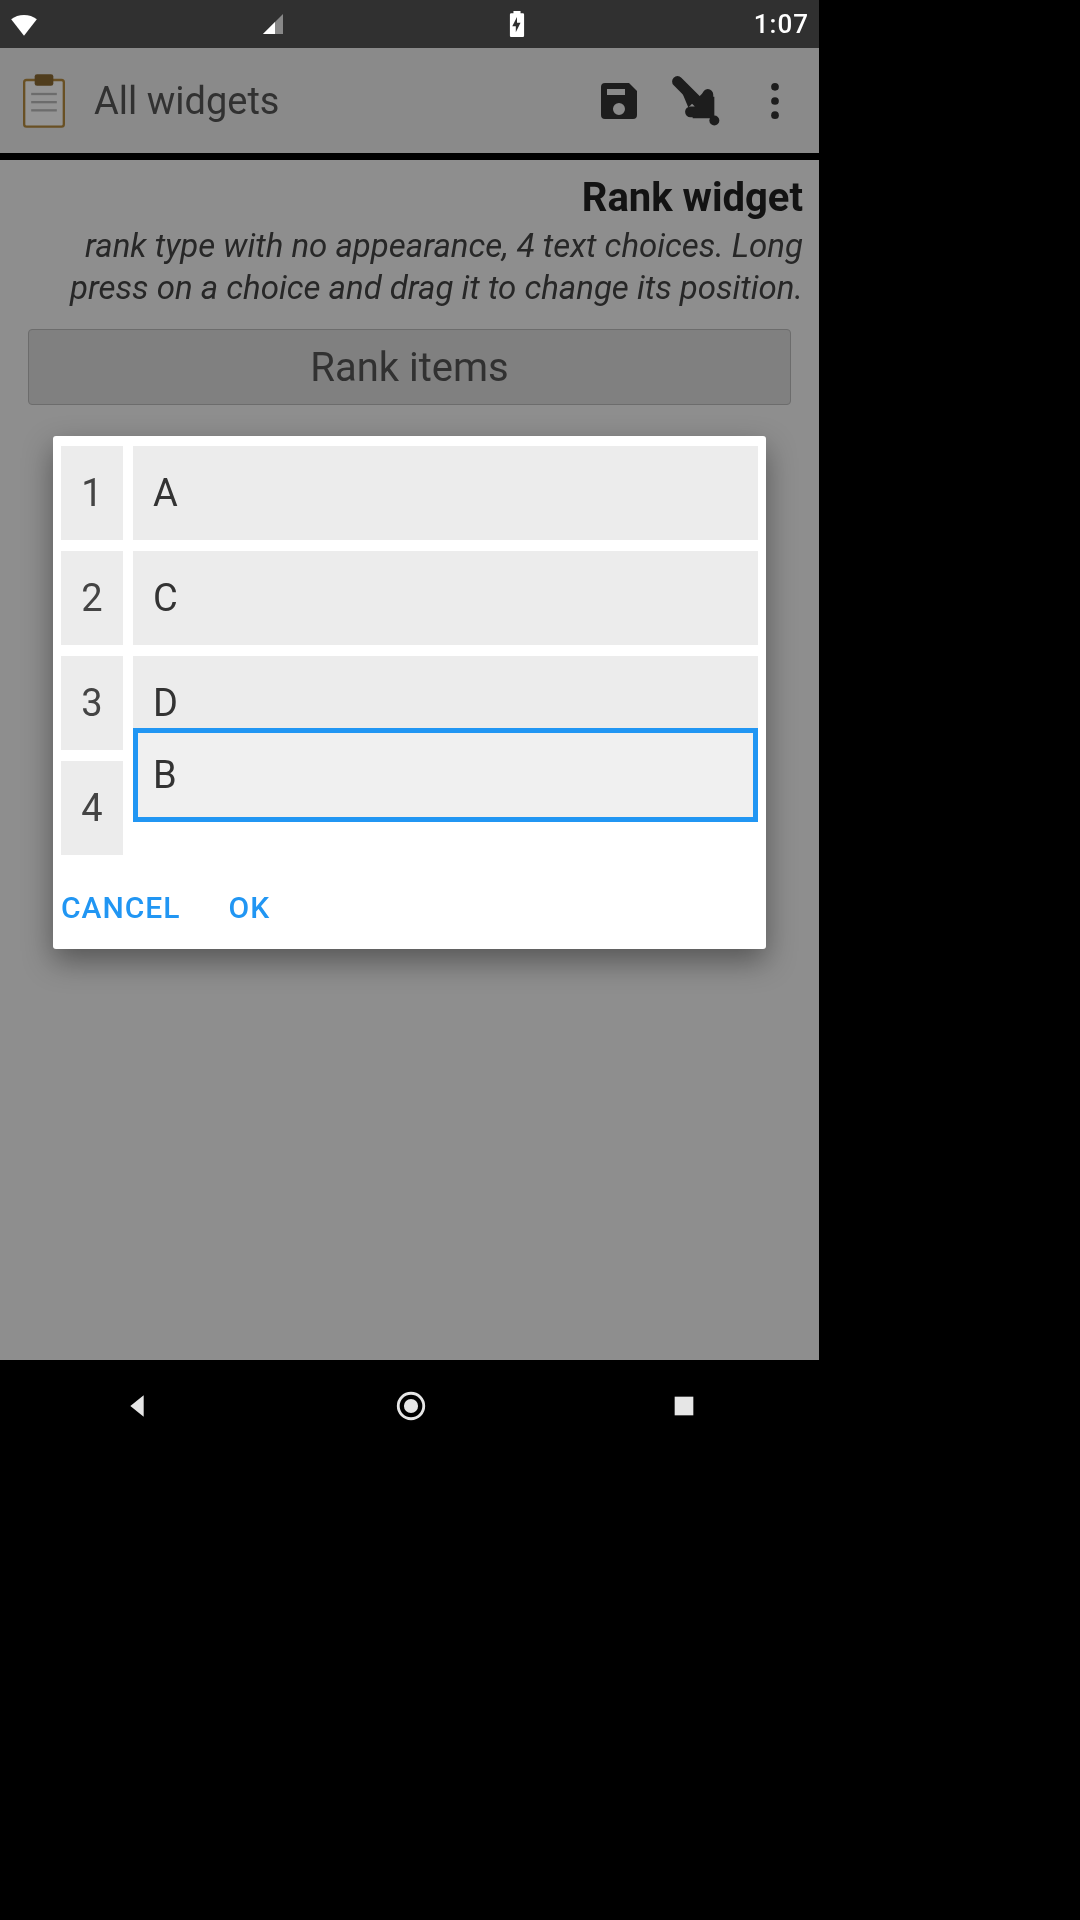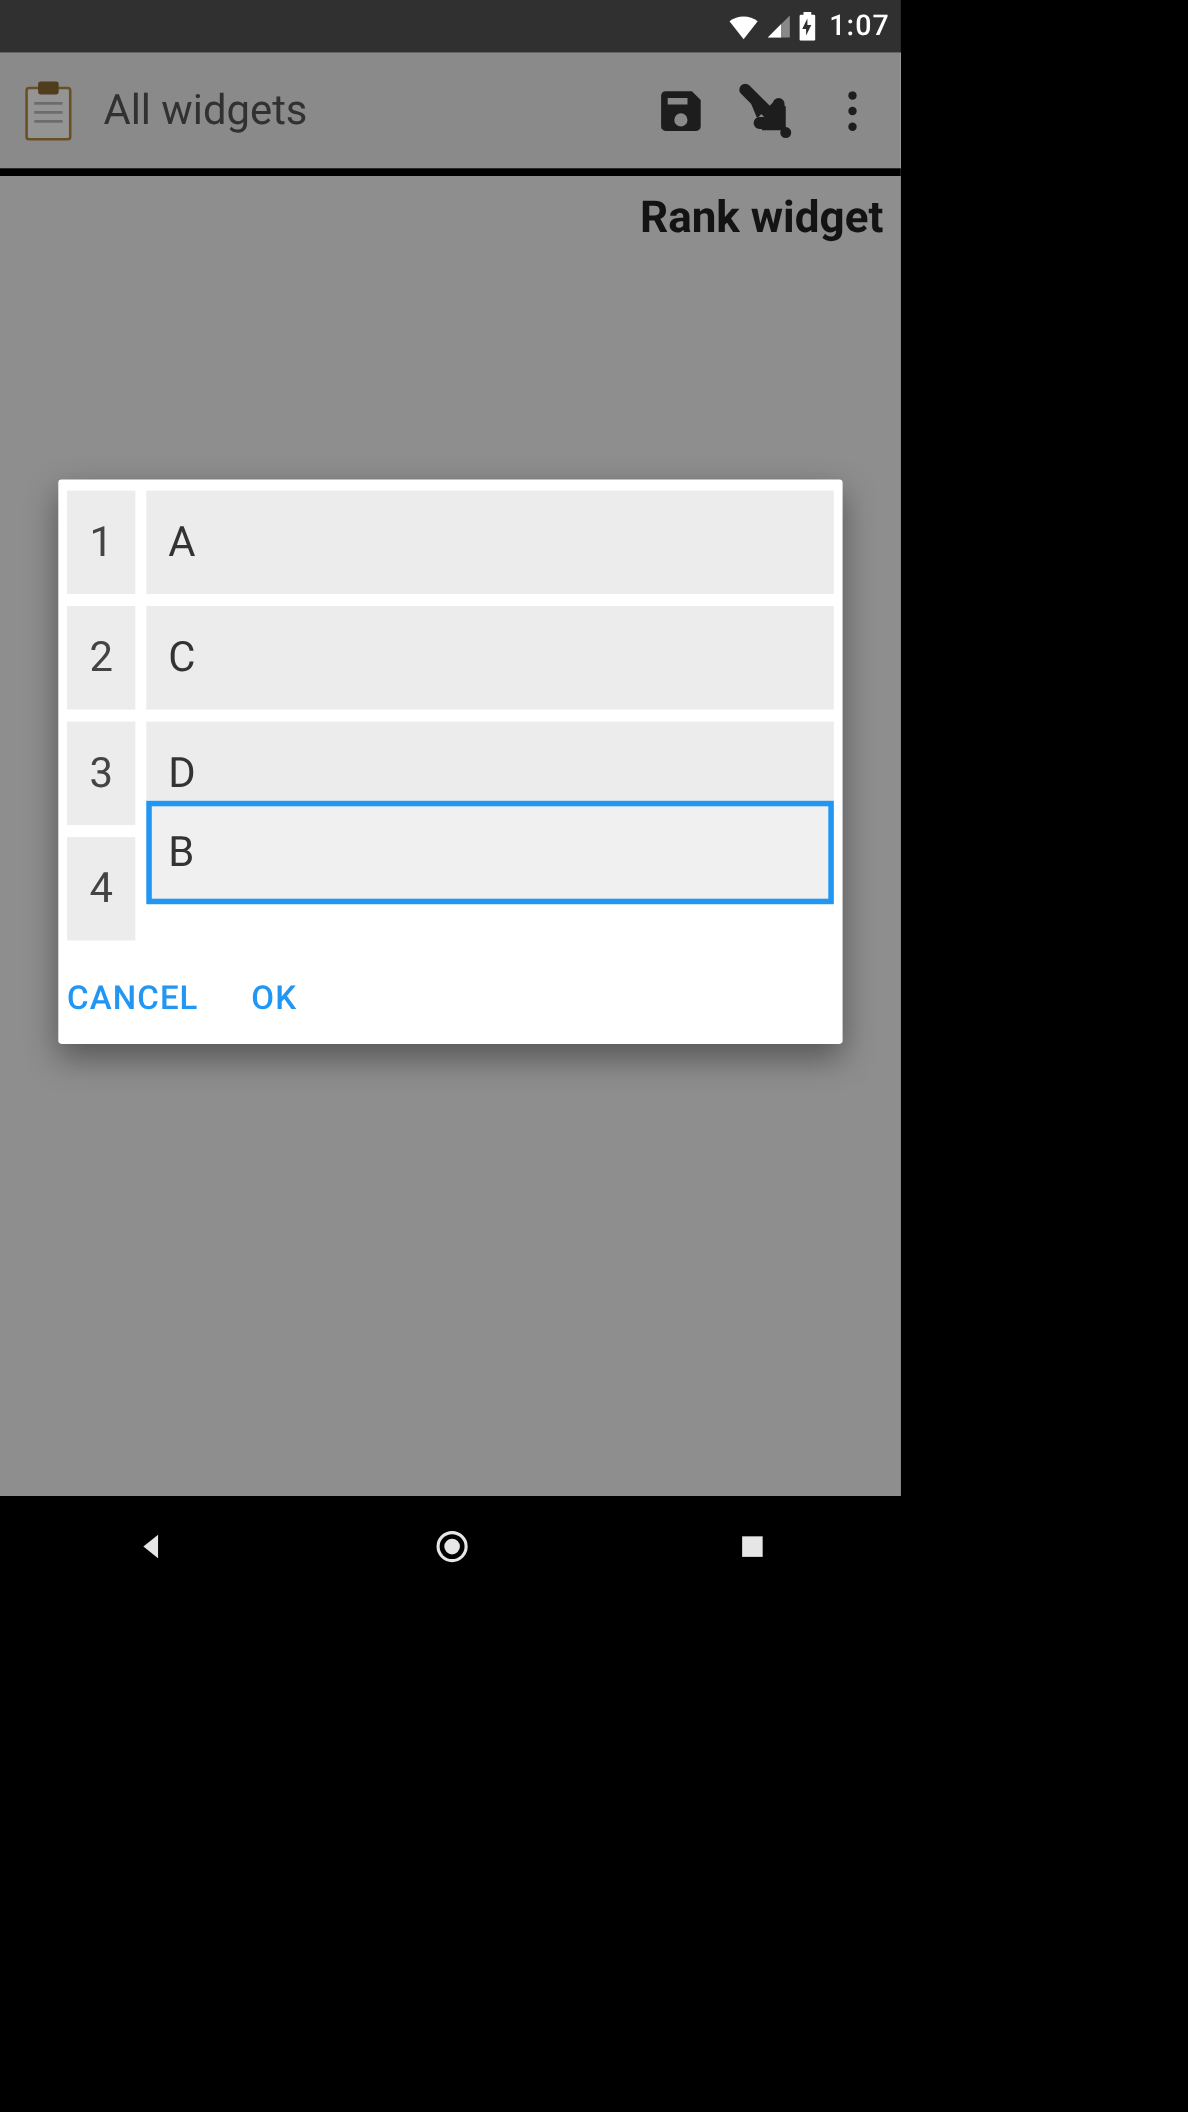--- a/index.html
+++ b/index.html
@@ -3,21 +3,21 @@
 <meta charset="utf-8">
 <style>
   * { margin: 0; padding: 0; box-sizing: border-box; font-family: Roboto, "Helvetica Neue", Arial, sans-serif; }
   html, body { width: 819px; height: 1456px; background: #000; overflow: hidden; }
   .device { position: relative; width: 819px; height: 1456px; background: #000; }
 
   
   .status-bar {
     position: absolute; top: 0; left: 0; right: 0; height: 48px;
     background: #303030; color: #fff; display: flex;
-    align-items: center; justify-content: flex-end; padding: 0 10px;
+    align-items: center; justify-content: space-between; padding: 0 10px;
     gap: 6px;
   }
   .status-bar .clock { font-size: 26px; font-weight: 500; letter-spacing: 1px; margin-left: 6px; }
   .status-bar svg { display: block; }
 
   
   .app-surface {
     position: absolute; top: 48px; left: 0; right: 0; bottom: 96px;
     background: #f5f5f5;
   }
@@ -135,20 +135,24 @@
         <svg width="8" height="36" viewBox="0 0 6 28">
             <circle cx="3" cy="3" r="3"></circle>
             <circle cx="3" cy="14" r="3"></circle>
             <circle cx="3" cy="25" r="3"></circle>
           </svg>
       </span>
     </div>
 
     <div class="page">
       <h1>Rank widget</h1>
+      <div class="desc">rank type with no appearance, 4 text choices. Long press on a choice and drag it to change its position.</div>
+      <div class="rank-btn">
+        <span>Rank items</span>
+      </div>
     </div>
   </div>
 
   <div class="scrim"></div>
 
   <div class="dialog">
     <div class="rank-area">
 
       <div class="num-cell" style="top:0px">
           <span>1</span>

